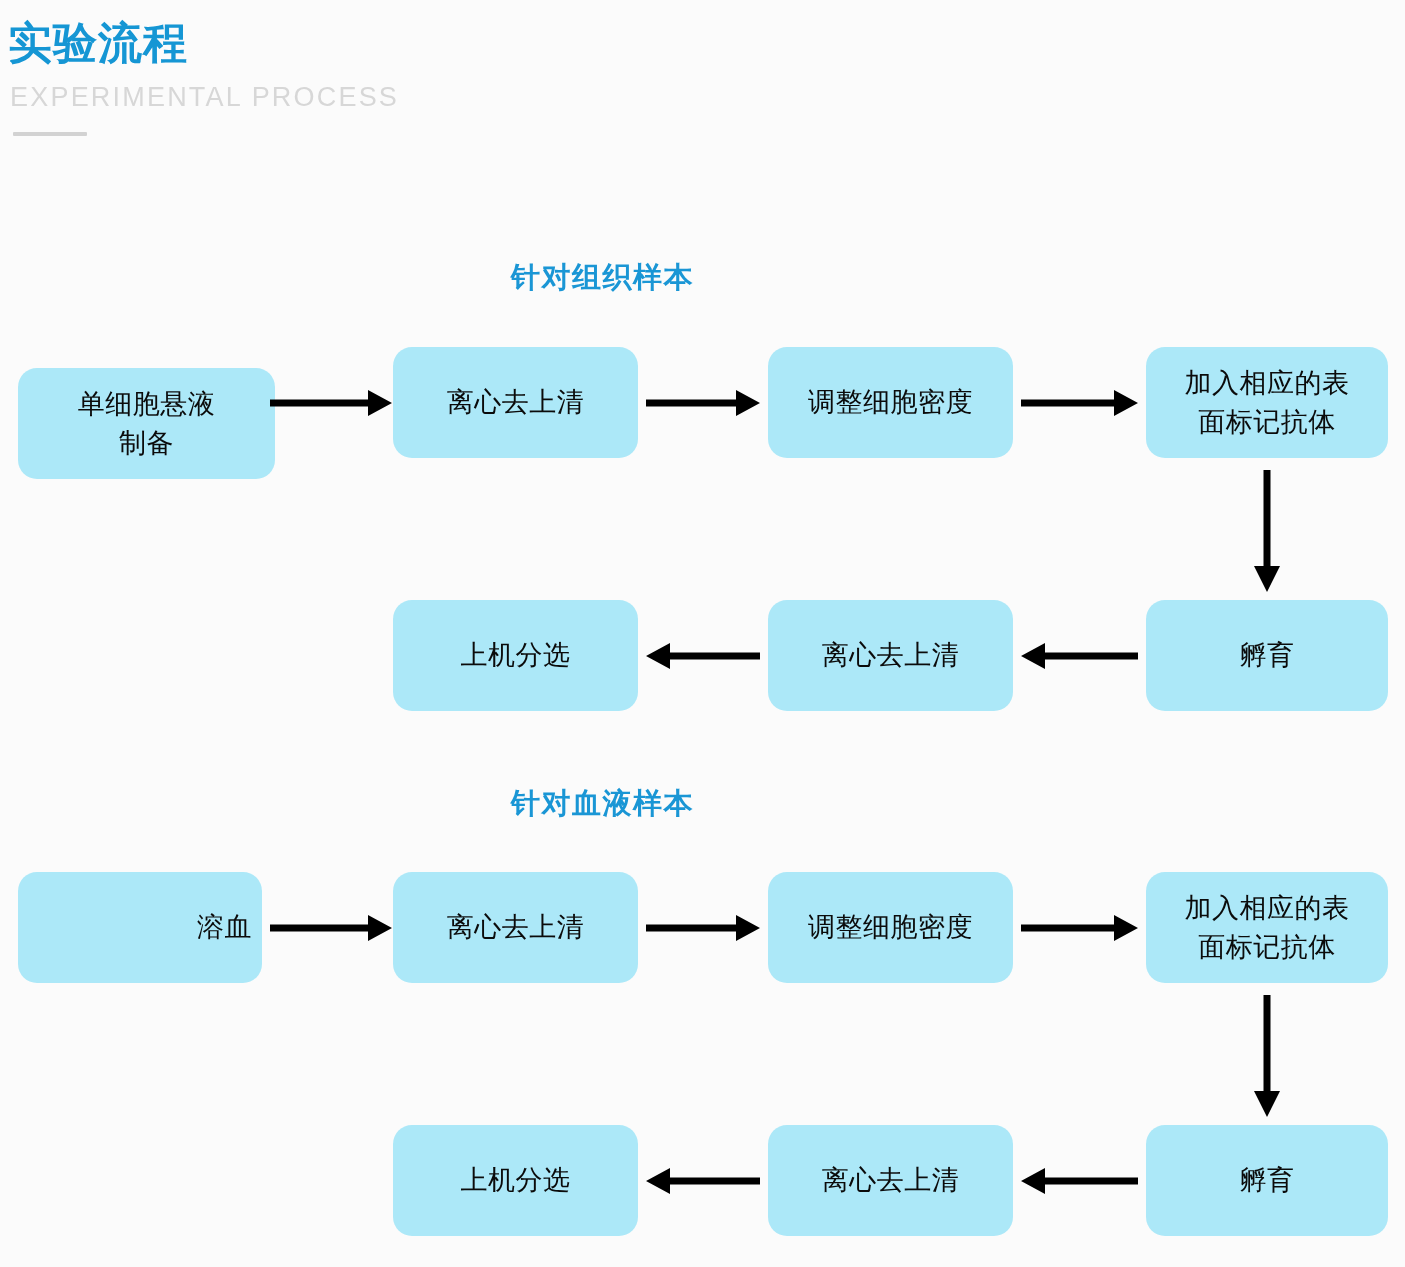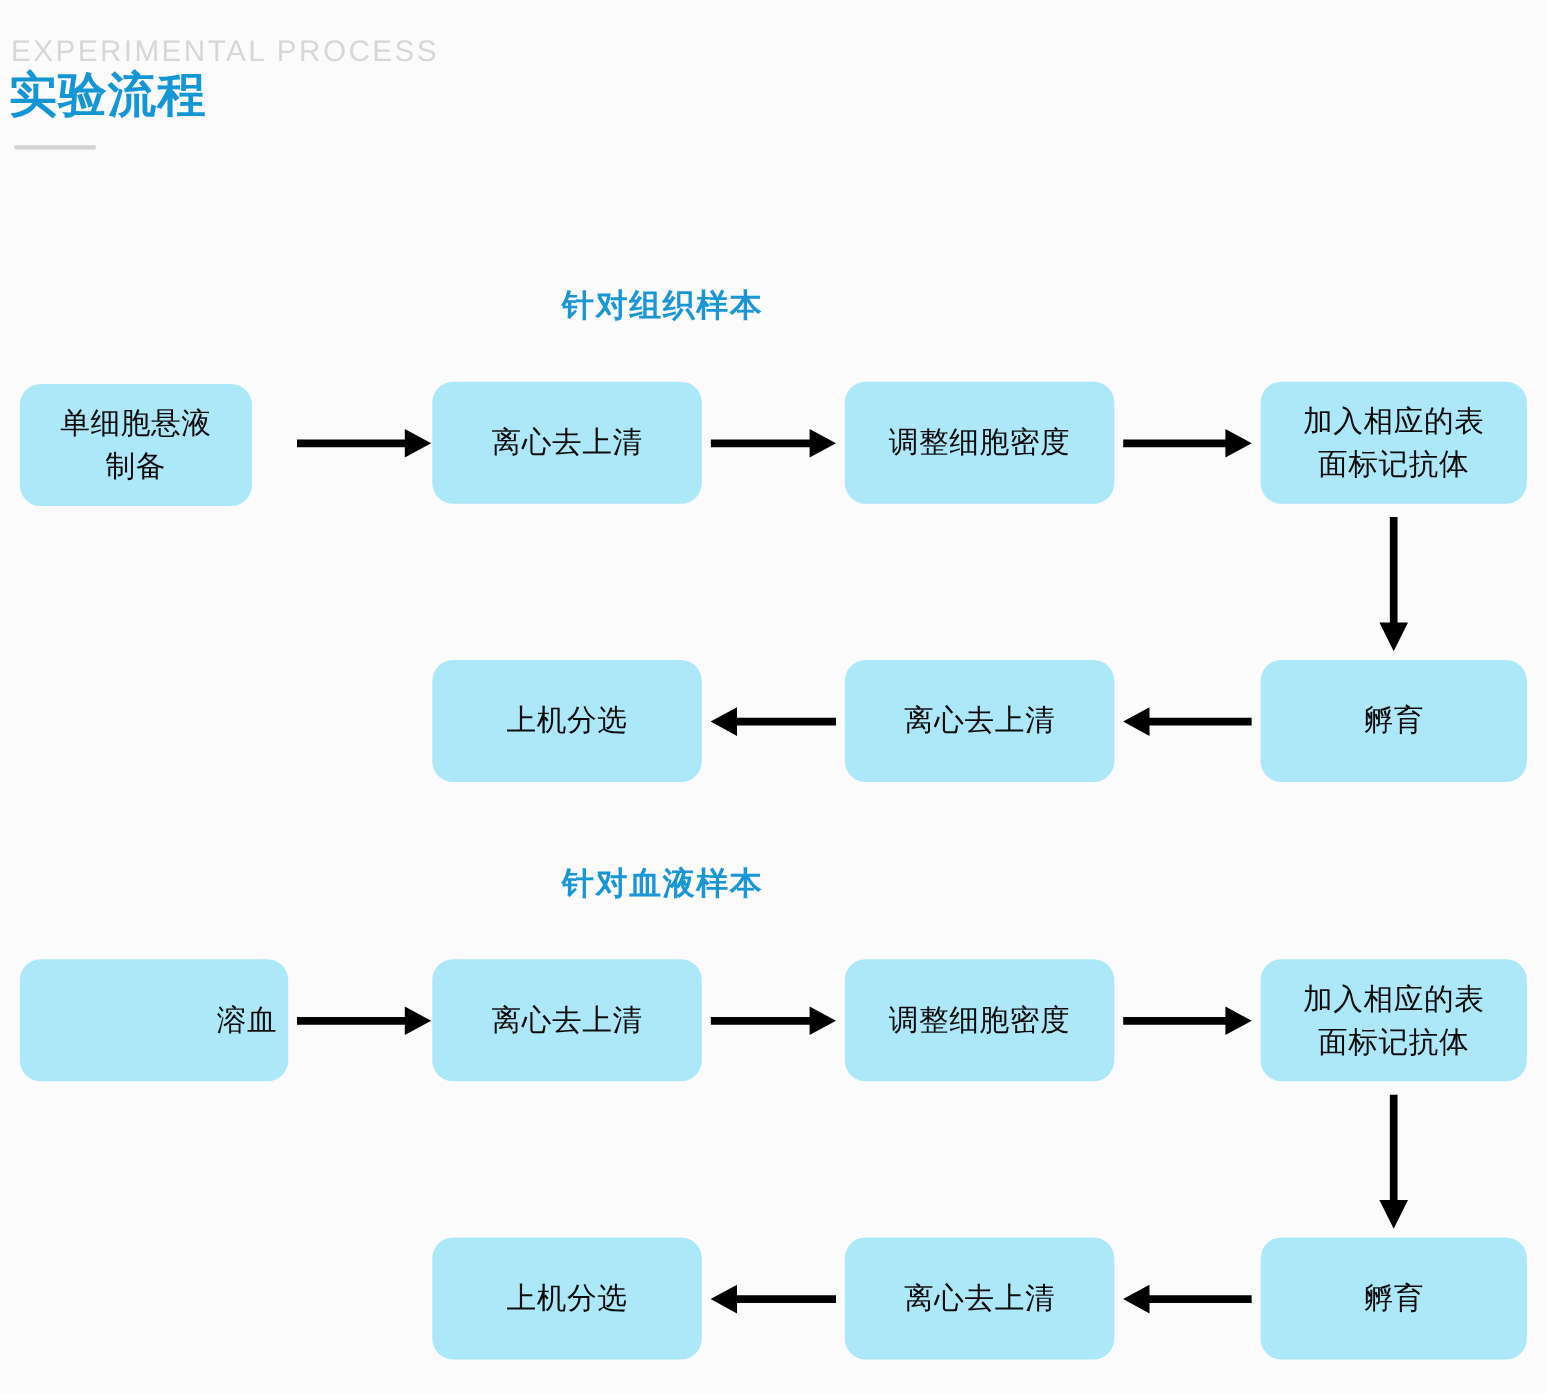--- a/index.html
+++ b/index.html
@@ -95,30 +95,30 @@
   .arrow-v {
     position: absolute;
     width: 34px;
   }
   .arrow-h svg, .arrow-v svg { display: block; }
 </style>
 </head>
 <body>
 
 <div id="header-block">
+  <div id="page-title">实验流程</div>
   <div id="page-subtitle">EXPERIMENTAL PROCESS</div>
-  <div id="page-title">实验流程</div>
   <div id="header-rule"></div>
 </div>
 
 <div id="flow-canvas">
 
   <div class="section-heading" style="top:258px;">针对组织样本</div>
 
-  <div class="flow-box" style="left:18px;  top:349px; width:211px; height:111px;">
+  <div class="flow-box" style="left:18px;  top:368px; width:257px; height:111px;">
     <div>
       <span>单细胞悬液</span>
       <span>制备</span>
     </div>
   </div>
 
   <div class="flow-box" style="left:393px; top:347px; width:245px; height:111px;">
     <div>
       <span>离心去上清</span>
     </div>

